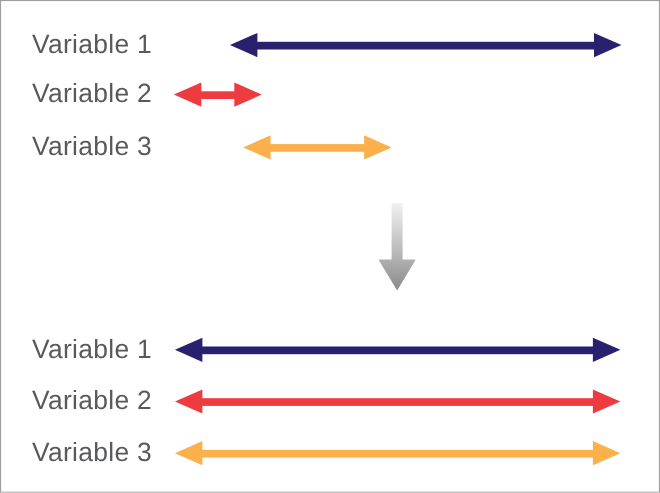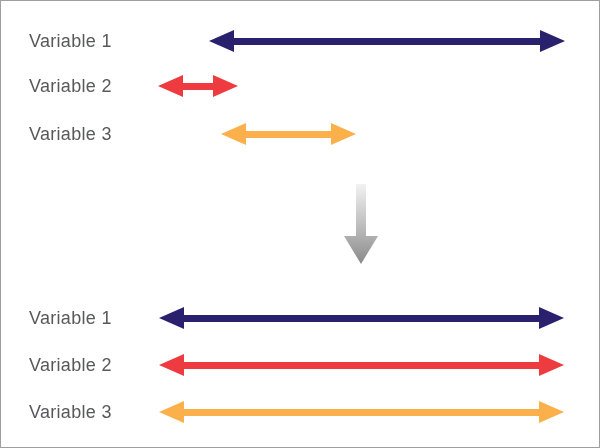--- a/index.html
+++ b/index.html
@@ -28,21 +28,21 @@
     left: 0;
     width: 100%;
     height: 22px;
   }
   .variable-label {
     position: absolute;
     left: 28px;
     top: 0;
     height: 22px;
     line-height: 22px;
-    font-size: 18px;
+    font-size: 24px;
     letter-spacing: 0.3px;
     color: var(--label-color, #58595b);
     white-space: nowrap;
   }
   .range-arrow {
     position: absolute;
     top: 0;
     height: 22px;
   }
   .arrowhead-left {

